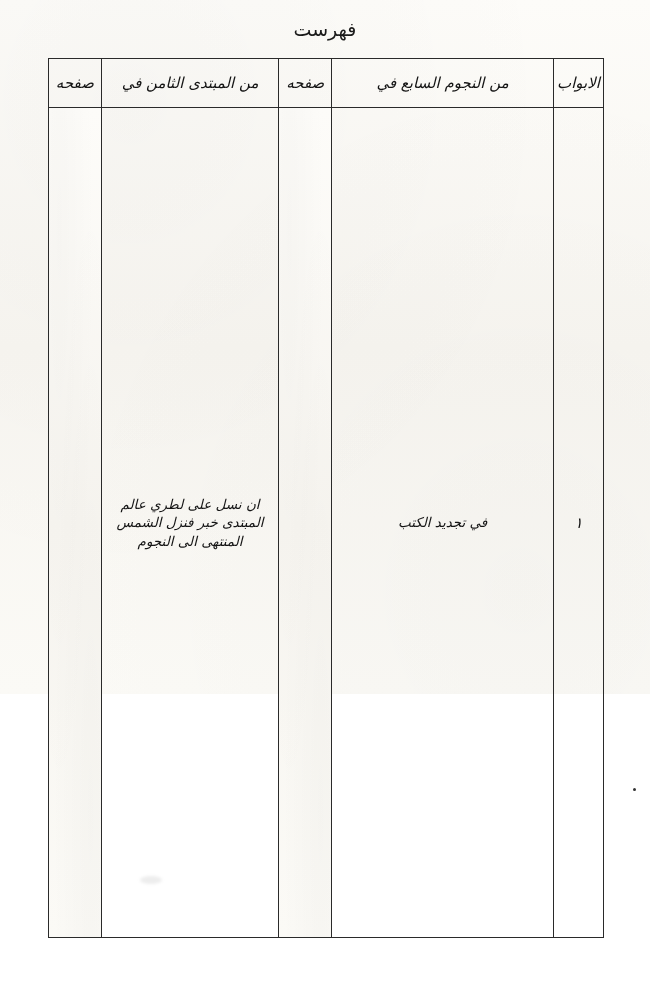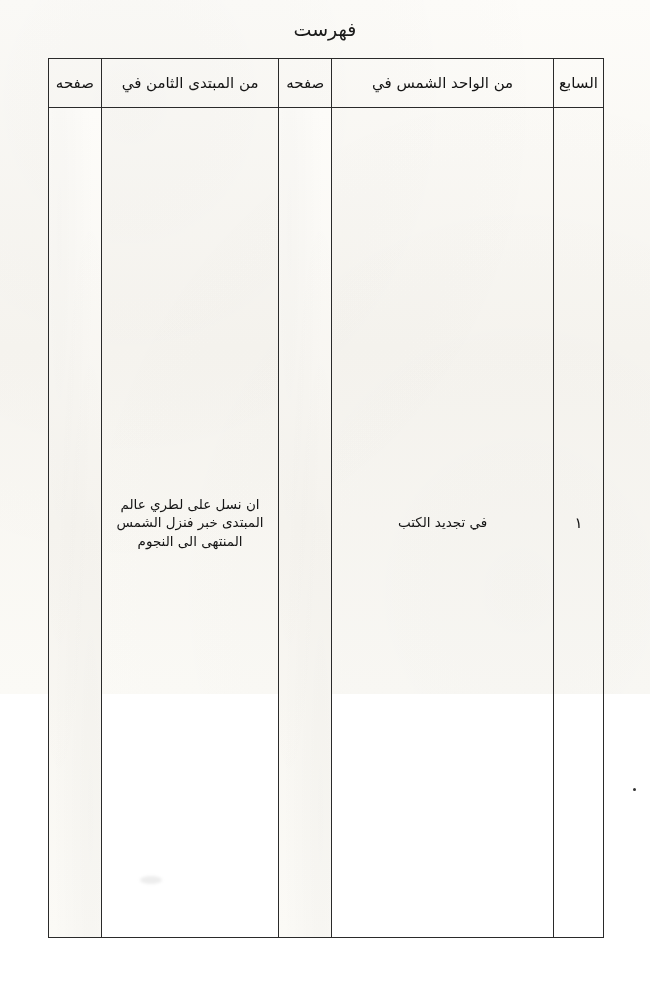--- a/index.html
+++ b/index.html
@@ -58,20 +58,21 @@
     table-layout: fixed;
     direction: rtl;
   }
   table.index th, table.index td {
     border: 1.6px solid #2a2a2a;
     padding: 1px 3px;
     vertical-align: middle;
     text-align: center;
     font-family: "DejaVu Sans", sans-serif;
     color: #141414;
+    font-style: italic;
   }
   thead th {
     font-size: 15px;
     height: 46px;
     font-weight: normal;
   }
   col.c-num { width: 9%; }
   col.c-txt1 { width: 40%; }
   col.c-pg1 { width: 9.5%; }
   col.c-txt2 { width: 32%; }
@@ -133,22 +134,22 @@
     <table class="index">
       <colgroup>
         <col class="c-num">
         <col class="c-txt1">
         <col class="c-pg1">
         <col class="c-txt2">
         <col class="c-pg2">
       </colgroup>
       <thead>
         <tr>
-          <th class="hdr-right">السابع</th>
-          <th class="hdr-label">من الواحد الشمس في</th>
+          <th class="hdr-right">الابواب</th>
+          <th class="hdr-label">من النجوم السابع في</th>
           <th class="hdr-label">صفحه</th>
           <th class="hdr-label">من المبتدى الثامن في</th>
           <th class="hdr-label">صفحه</th>
         </tr>
       </thead>
       <tbody>
         <tr>
           <td class="num">١</td>
           <td class="entry">في تجديد الكتب</td>
           <td class="page">٢٣٨</td>

